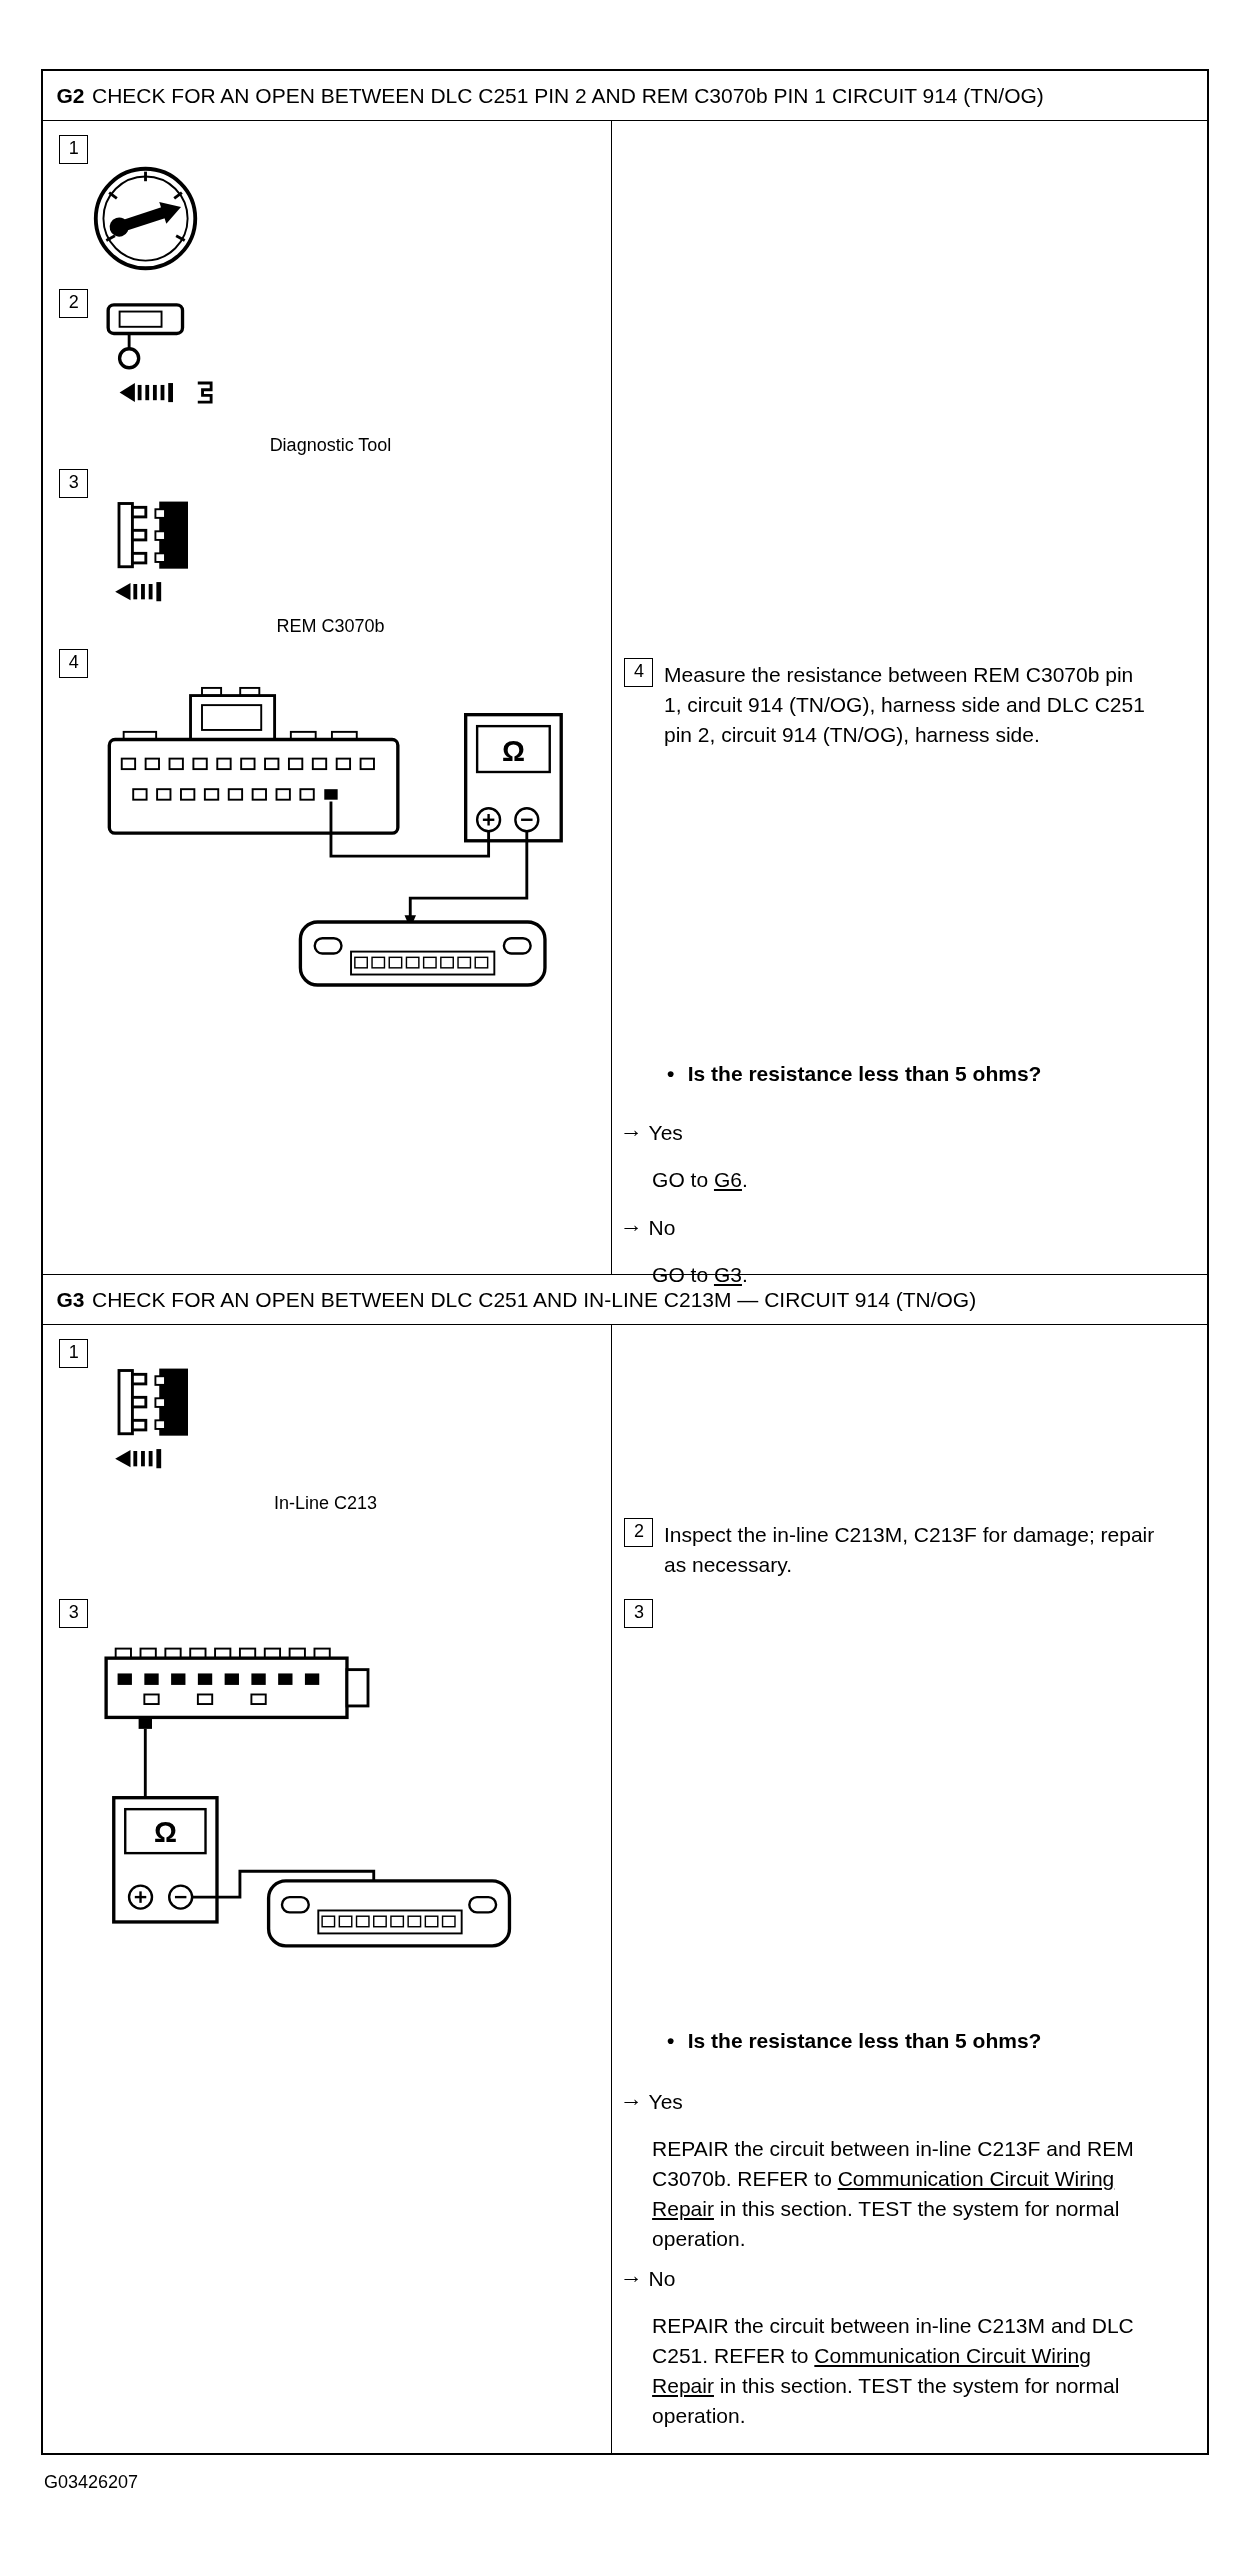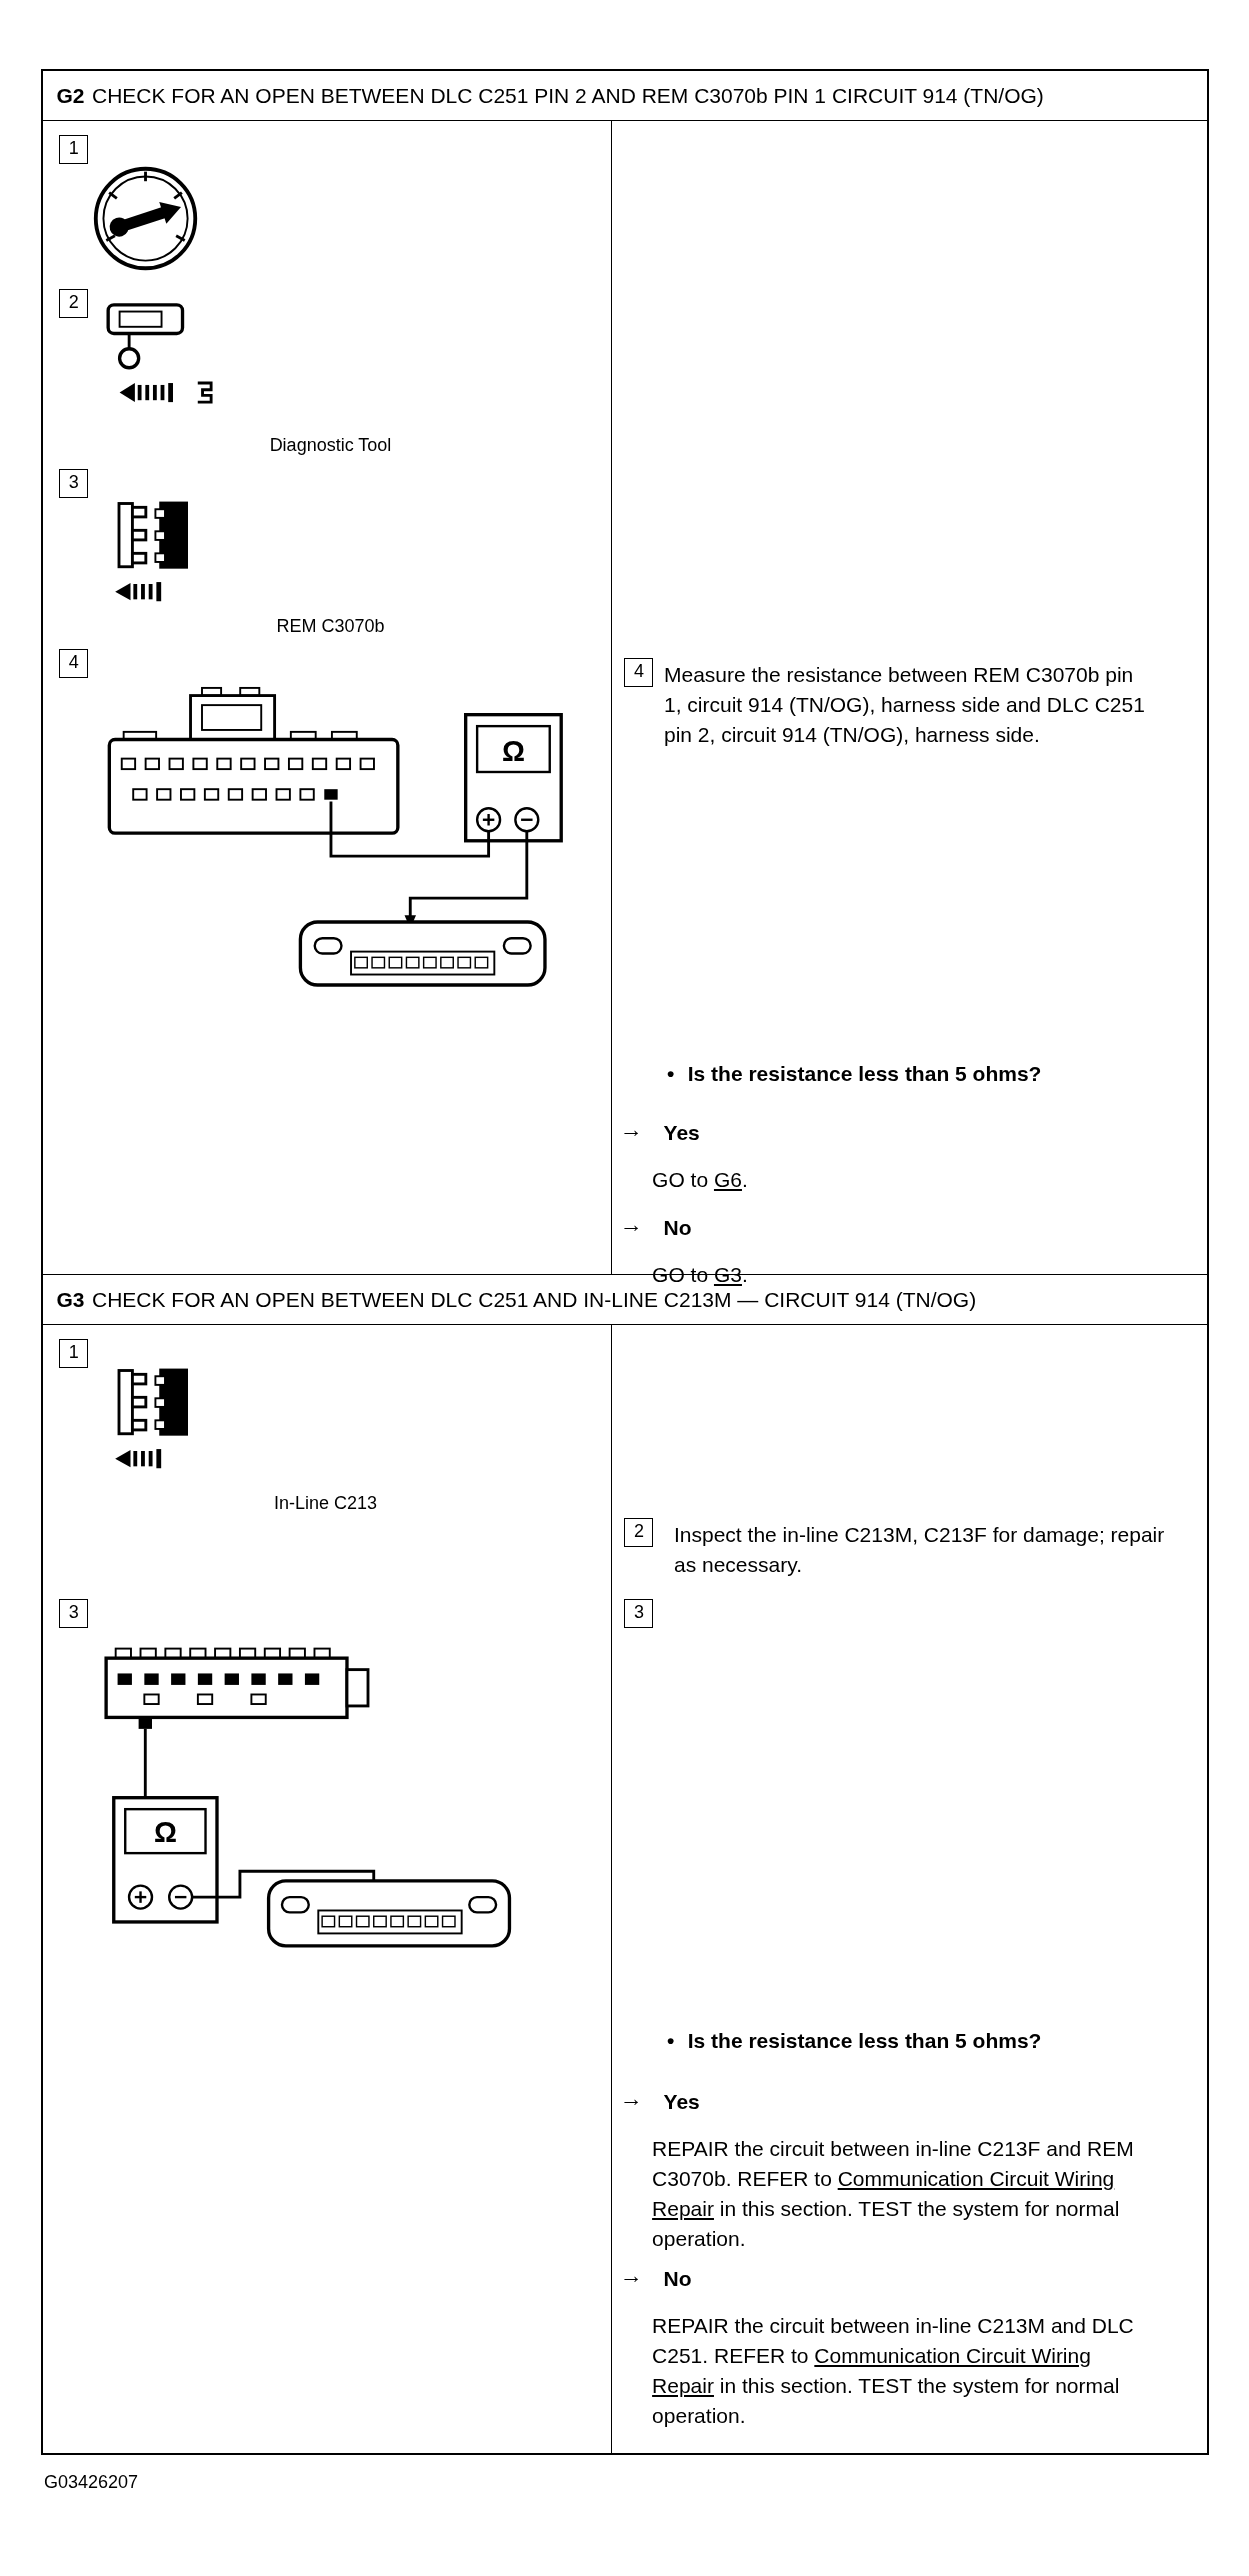--- a/index.html
+++ b/index.html
@@ -28,21 +28,21 @@
     position:absolute; width:29px; height:29px; border:1.9px solid #000;
     font-size:18px; line-height:25px; text-align:center; background:#fff;
   }
   .illus { position:absolute; }
   .caption { position:absolute; font-size:18px; text-align:center; }
   .step-text { position:absolute; font-size:21px; line-height:30px; width:492px; }
   .question { position:absolute; left:55px; font-size:21px; font-weight:bold; display:flex; }
   .q-bullet { margin-right:13.4px; }
   .answer { position:absolute; left:7.6px; width:574px; font-size:21px; line-height:29px; }
   .answer .arrow { position:absolute; left:0; top:-2.9px; font-size:23px; }
-  .answer .label { font-weight:bold; margin-left:44px; }
+  .answer .label { font-weight:normal; margin-left:29px; }
   .answer .body { margin-left:32.5px; width:497px; margin-top:18px; line-height:30px; }
   .link { color:#000; text-decoration:underline; cursor:pointer; }
   .figure-id { position:absolute; left:44px; top:2472px; font-size:18px; }
   svg { display:block; }
 </style>
 </head>
 <body>
 
 <div class="figure-box">
 
@@ -306,21 +306,21 @@
                 <rect x="336" y="292" width="13" height="11"></rect>
               <rect x="354" y="292" width="13" height="11"></rect>
                 <rect x="372" y="292" width="13" height="11"></rect>
             </g>
           </svg>
         </div>
       </div>
 
       <div class="col-right">
         <div class="num-box" style="left:12.4px; top:193px;">2</div>
-        <div class="step-text" style="left:52px; top:195px;margin-left:10px;">Inspect the in-line C213M, C213F for damage; repair as necessary.</div>
+        <div class="step-text" style="left:52px; top:195px;">Inspect the in-line C213M, C213F for damage; repair as necessary.</div>
 
         <div class="num-box" style="left:12.4px; top:274px;">3</div>
 
         <div class="question" style="top:704px;">
           <span class="q-bullet">•</span>
           <span>Is the resistance less than 5 ohms?</span>
         </div>
 
         <div class="answer" style="top:762px;">
           <span class="arrow">→</span>

